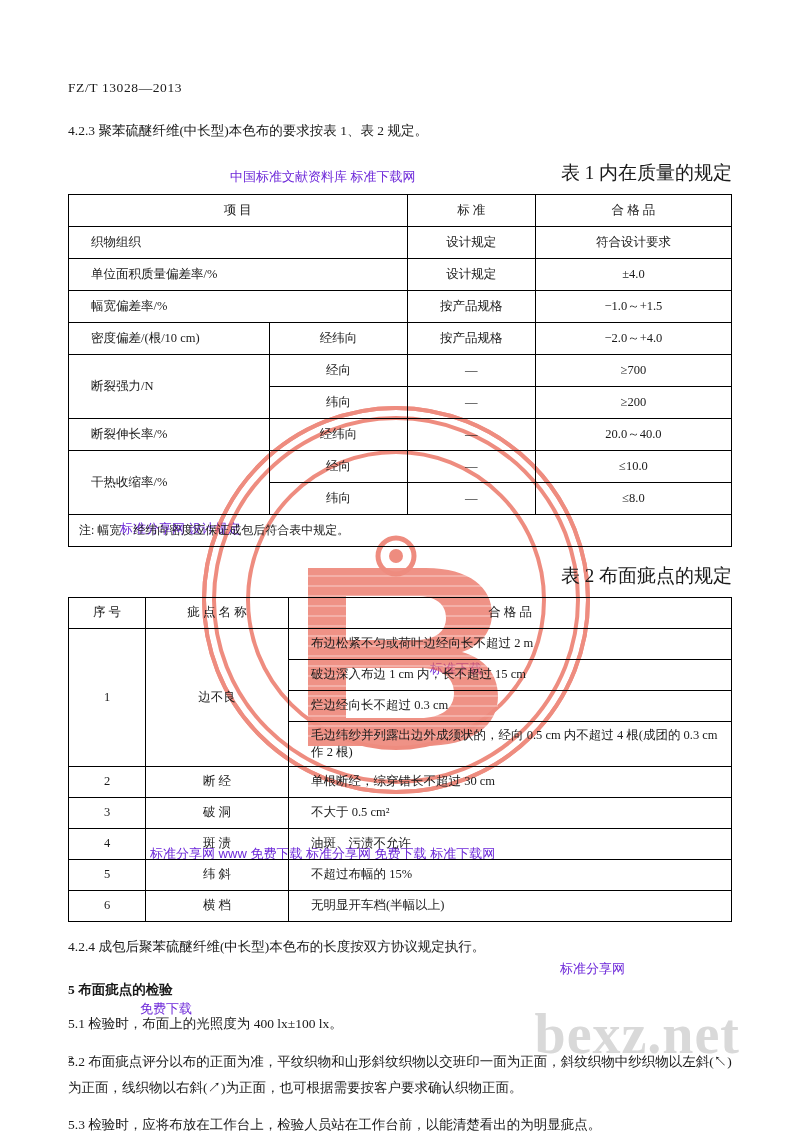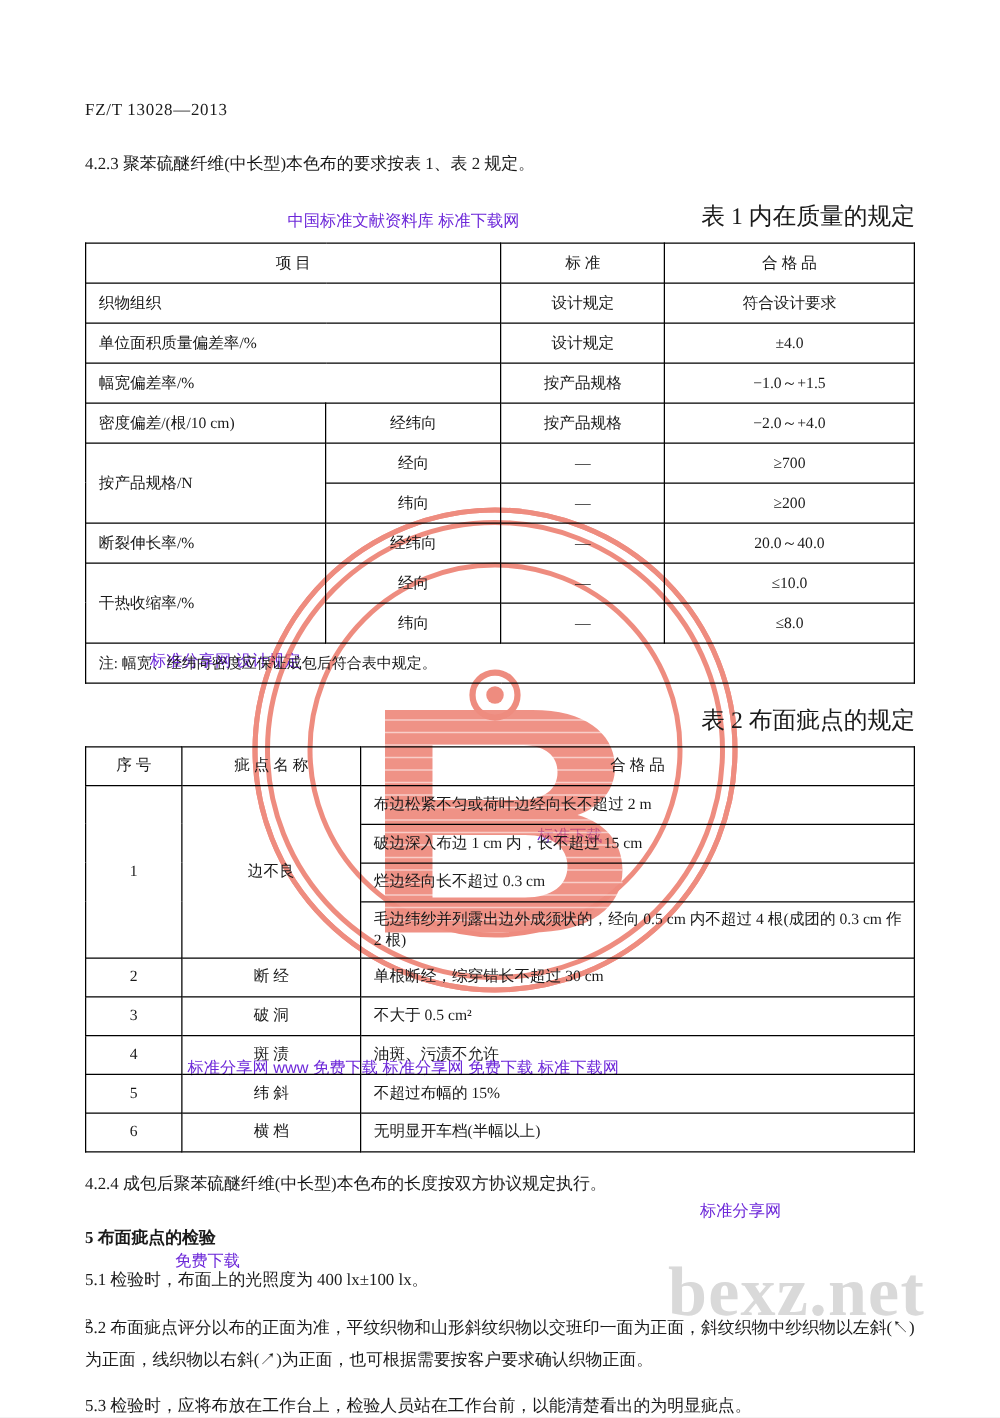--- a/index.html
+++ b/index.html
@@ -53,21 +53,21 @@
   }
   table td {
     border: 1px solid #000;
     padding: 5px 6px;
     text-align: center;
     height: 20px;
     background: transparent;
   }
   table td.left {
     text-align: left;
-    padding-left: 10px;
+    padding-left: 22px;
   }
   table td.note {
     text-align: left;
     padding-left: 10px;
     font-size: 12px;
   }
   .t1 td { height: 21px; }
   .t2 td { height: 20px; }
   .spacer-12 { height: 12px; }
   .pagenum {
@@ -184,21 +184,21 @@
           <td>按产品规格</td>
           <td>−1.0～+1.5</td>
         </tr>
         <tr>
           <td class="left" style="width:190px">密度偏差/(根/10 cm)</td>
           <td style="width:140px">经纬向</td>
           <td>按产品规格</td>
           <td>−2.0～+4.0</td>
         </tr>
         <tr>
-          <td class="left" rowspan="2">按产品规格/N</td>
+          <td class="left" rowspan="2">断裂强力/N</td>
           <td>经向</td>
           <td>—</td>
           <td>≥700</td>
         </tr>
         <tr>
           <td>纬向</td>
           <td>—</td>
           <td>≥200</td>
         </tr>
         <tr>

